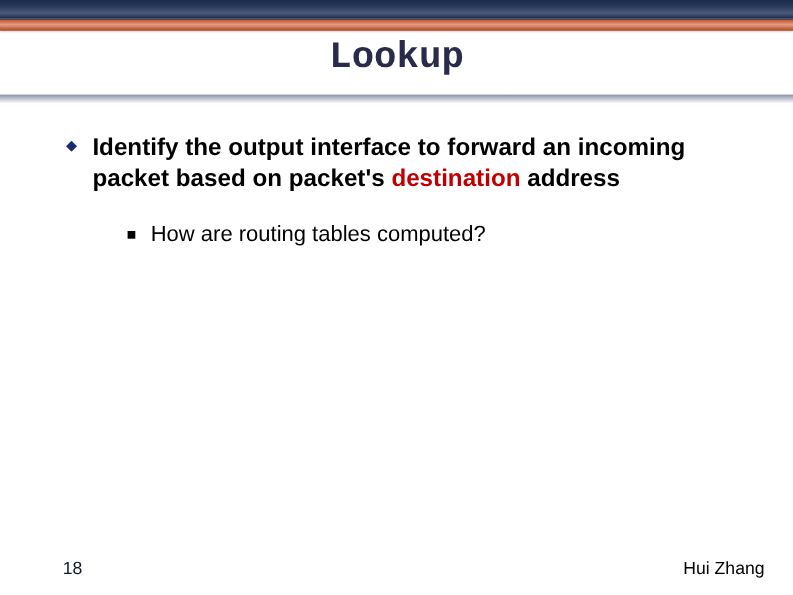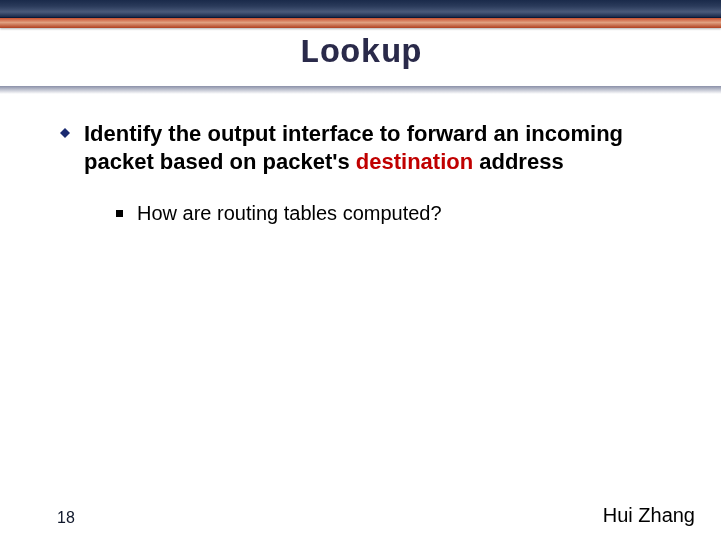--- a/index.html
+++ b/index.html
@@ -20,21 +20,21 @@
   .bullet { display: flex; align-items: flex-start; margin-bottom: 26px; justify-content: space-between; }
   .diamond { flex: 0 0 auto; width: 10px; height: 10px; margin-top: 8px; margin-right: 14px; }
   .diamond svg { display: block; }
   .bullet-text { font-size: 22px; font-weight: bold; color: #000; line-height: 1.28; }
   .hl-red { color: #c00000; }
   .sub-bullet { display: flex; align-items: flex-start; margin: 10px 0 26px 56px; }
   .square { flex: 0 0 auto; width: 7px; height: 7px; background: #000; margin-top: 8px; margin-right: 14px; }
   .sub-text { font-size: 20px; color: #000; font-weight: normal; }
   .arrow { font-family: "Segoe UI Symbol","Arial Unicode MS",Arial,sans-serif; font-weight: bold; }
   .page-num { position: absolute; left: 16px; bottom: 14px; font-size: 16px; color: #0f172a; margin-left: 41px; }
-  .author { position: absolute; right: 26px; bottom: 14px; font-size: 20px; color: #000; }
+  .author { position: absolute; right: 26px; bottom: 14px; font-size: 16px; color: #000; }
 </style>
 </head>
 <body>
 
 <div class="slide">
   <div class="header-band">
     <div class="gradient-bar"></div>
     <div class="accent-stripe"></div>
     <div class="title">Lookup</div>
     <div class="shadow-line"></div>

